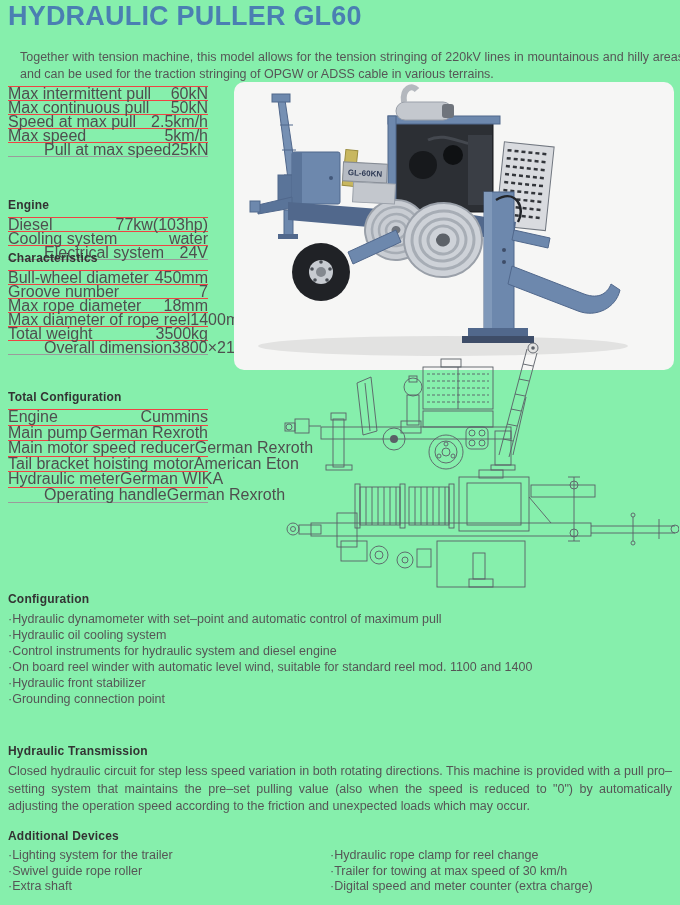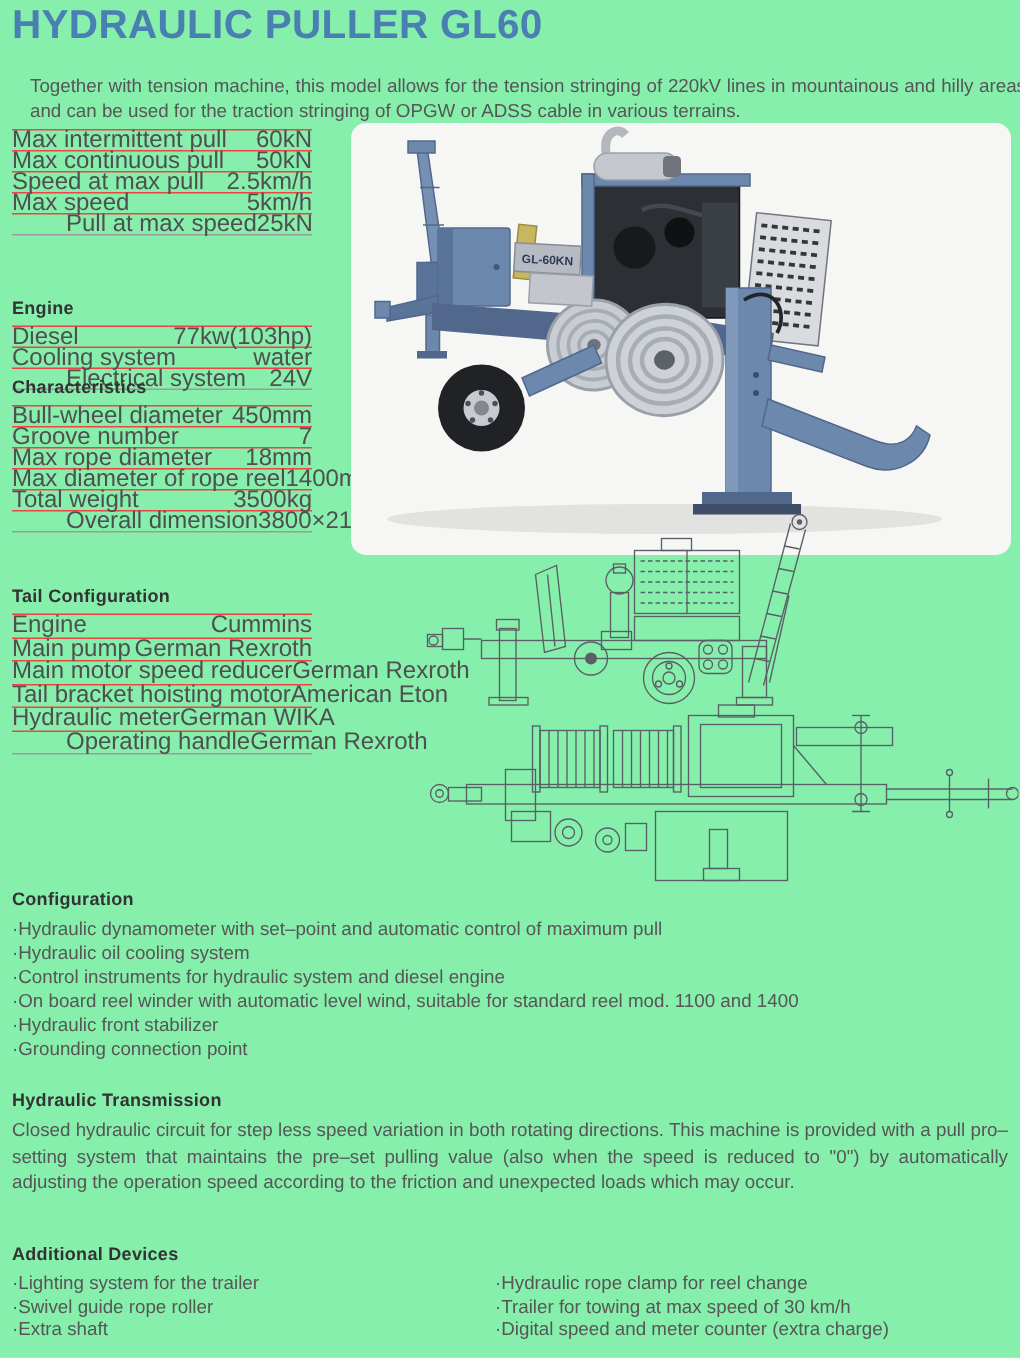--- a/index.html
+++ b/index.html
@@ -111,21 +111,21 @@
           <span class="tvalue">3500kg</span>
         </div>
       <div class="trow">
           <span class="tlabel">Overall dimension</span>
           <span class="tvalue">3800×2100×2300mm</span>
         </div>
     </div>
   </section>
 
   <section class="spec" style="top:390px;">
-    <h2 class="sec-h">Tail Configuration</h2>
+    <h2 class="sec-h">Total Configuration</h2>
     <div class="spec-table tall">
       <div class="trow">
           <span class="tlabel">Engine</span>
           <span class="tvalue">Cummins</span>
         </div>
       <div class="trow">
           <span class="tlabel">Main pump</span>
           <span class="tvalue">German Rexroth</span>
         </div>
       <div class="trow">
@@ -352,21 +352,21 @@
     <div class="blist">
       <div>·Hydraulic dynamometer with set–point and automatic control of maximum pull</div>
       <div>·Hydraulic oil cooling system</div>
       <div>·Control instruments for hydraulic system and diesel engine</div>
       <div>·On board reel winder with automatic level wind, suitable for standard reel mod. 1100 and 1400</div>
       <div>·Hydraulic front stabilizer</div>
       <div>·Grounding connection point</div>
     </div>
   </section>
 
-  <section class="textsec" style="top:726px;">
+  <section class="textsec" style="top:744px;">
     <h2 class="sec-h">Hydraulic Transmission</h2>
     <p class="bodytext">Closed hydraulic circuit for step less speed variation in both rotating directions. This machine is provided with a pull pro–setting system that maintains the pre–set pulling value (also when the speed is reduced to "0") by automatically adjusting the operation speed according to the friction and unexpected loads which may occur.</p>
   </section>
 
   <section class="textsec" style="top:829px;">
     <h2 class="sec-h">Additional Devices</h2>
     <div class="cols">
       <div class="col">
         <div>·Lighting system for the trailer</div>
         <div>·Swivel guide rope roller</div>

